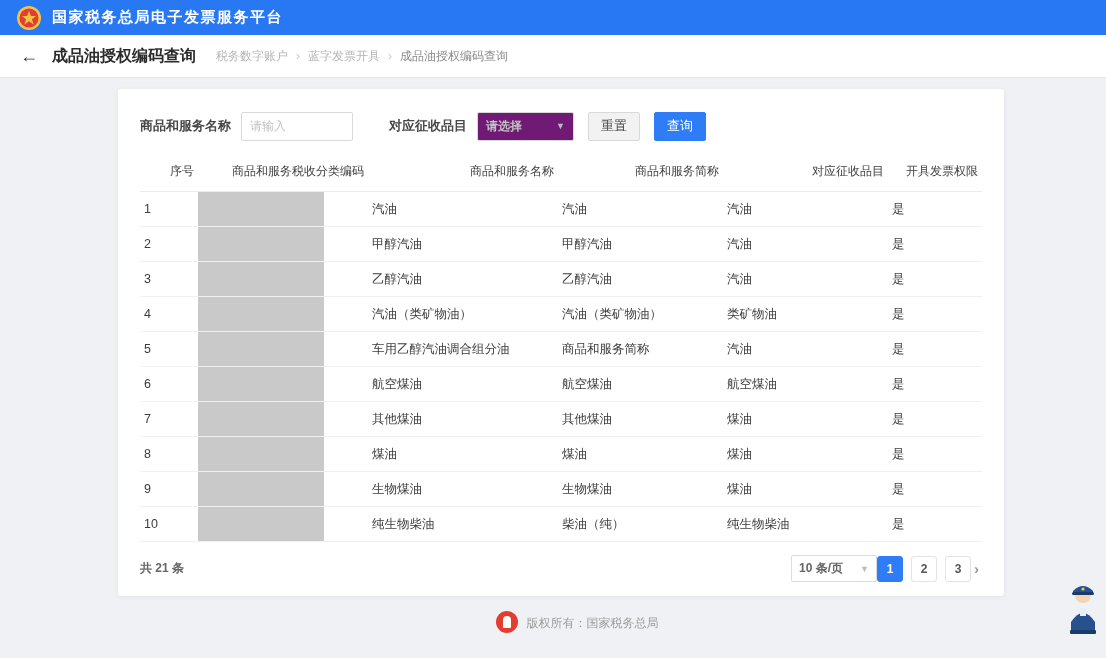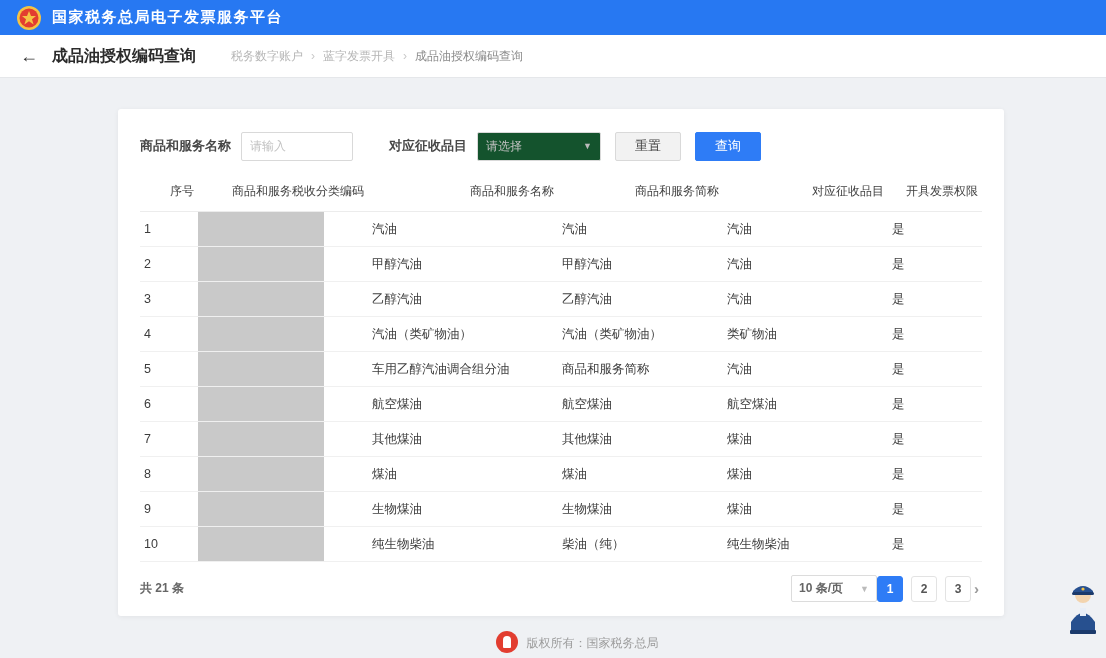--- a/index.html
+++ b/index.html
@@ -11,38 +11,38 @@
   }
   
   .topbar { height:35px; background:#2778f2; display:flex; align-items:center; padding:0 16px; gap:10px; }
   .app-title { color:#ffffff; font-size:15px; font-weight:bold; letter-spacing:1.5px; }
   .logo { width:26px; height:26px; flex:0 0 auto; }
 
   
   .breadbar { height:42px; background:#ffffff; display:flex; align-items:center; padding:0 20px; gap:14px; box-shadow:0 1px 0 rgba(0,0,0,.04); }
   .back { font-size:18px; color:#333; cursor:pointer; line-height:1; }
   .page-title { font-size:16px; font-weight:bold; color:#2b2b2b; }
-  .crumbs { display:flex; gap:8px; color:#b5b5b5; font-size:12px; margin-left:21px; align-items:center;text-align:right; }
+  .crumbs { display:flex; gap:8px; color:#b5b5b5; font-size:12px; margin-left:6px; align-items:center;text-align:right; }
   .crumbs .crumb { cursor:pointer; }
   .crumbs .crumb:last-child { color:#8a8a8a; }
   .crumbs .sep { color:#c9c9c9; }
 
   
   .card {
-    width:886px; margin:32px 0 0 118px; background:#fff; border-radius:3px;
+    width:886px; margin:12px 0 0 118px; background:#fff; border-radius:3px;
     box-shadow:0 1px 5px rgba(0,0,0,.06); padding:18px 22px 14px;
   }
   .filter-row { display:flex; align-items:center; font-size:13px; color:#474747; margin:4px 0 8px; height:30px; }
   .f-label { font-weight:600; margin-right:10px; white-space:nowrap; }
   .f-label.second { margin-left:36px; }
   .f-input { width:112px; height:29px; border:1px solid #d9d9d9; border-radius:2px; padding:0 8px; font-size:12px; color:#333; outline:none; }
   .f-input::placeholder { color:#c2c2c2; }
-  .sel { width:124px; height:29px; border:1px solid #d9d9d9; border-radius:2px; display:flex; align-items:center; justify-content:space-between; padding:0 8px; color:#c2c2c2; font-size:12px; background:#14532d; cursor:pointer; }
+  .sel { width:97px; height:29px; border:1px solid #d9d9d9; border-radius:2px; display:flex; align-items:center; justify-content:space-between; padding:0 8px; color:#c2c2c2; font-size:12px; background:#701a75; cursor:pointer;font-weight:bold; }
   .caret { color:#bbb; font-size:9px; }
-  .btn { height:29px; padding:0 19px; font-size:13px; border-radius:2px; margin-left:14px; cursor:pointer; }
+  .btn { height:29px; padding:0 12px; font-size:13px; border-radius:2px; margin-left:14px; cursor:pointer; }
   .btn.ghost { background:#f2f2f2; border:1px solid #d9d9d9; color:#444; }
   .btn.primary { background:#2e7cf6; border:1px solid #2e7cf6; color:#fff; }
 
   
   table { width:100%; border-collapse:collapse; margin-top:14px; table-layout:fixed; }
   th { text-align:right; font-weight:normal; color:#404040; font-size:12px; padding:8px 4px 11px; border-bottom:1px solid #ececec; white-space:nowrap; overflow:hidden; }
   td { font-size:12.5px; color:#3c3c3c; padding:0 4px; height:34px; border-bottom:1px solid #f0f0f0; white-space:nowrap; overflow:hidden; }
   td.code-cell { padding:0; }
   .redact { width:126px; height:34px; background:#c9c9c9; }
 

